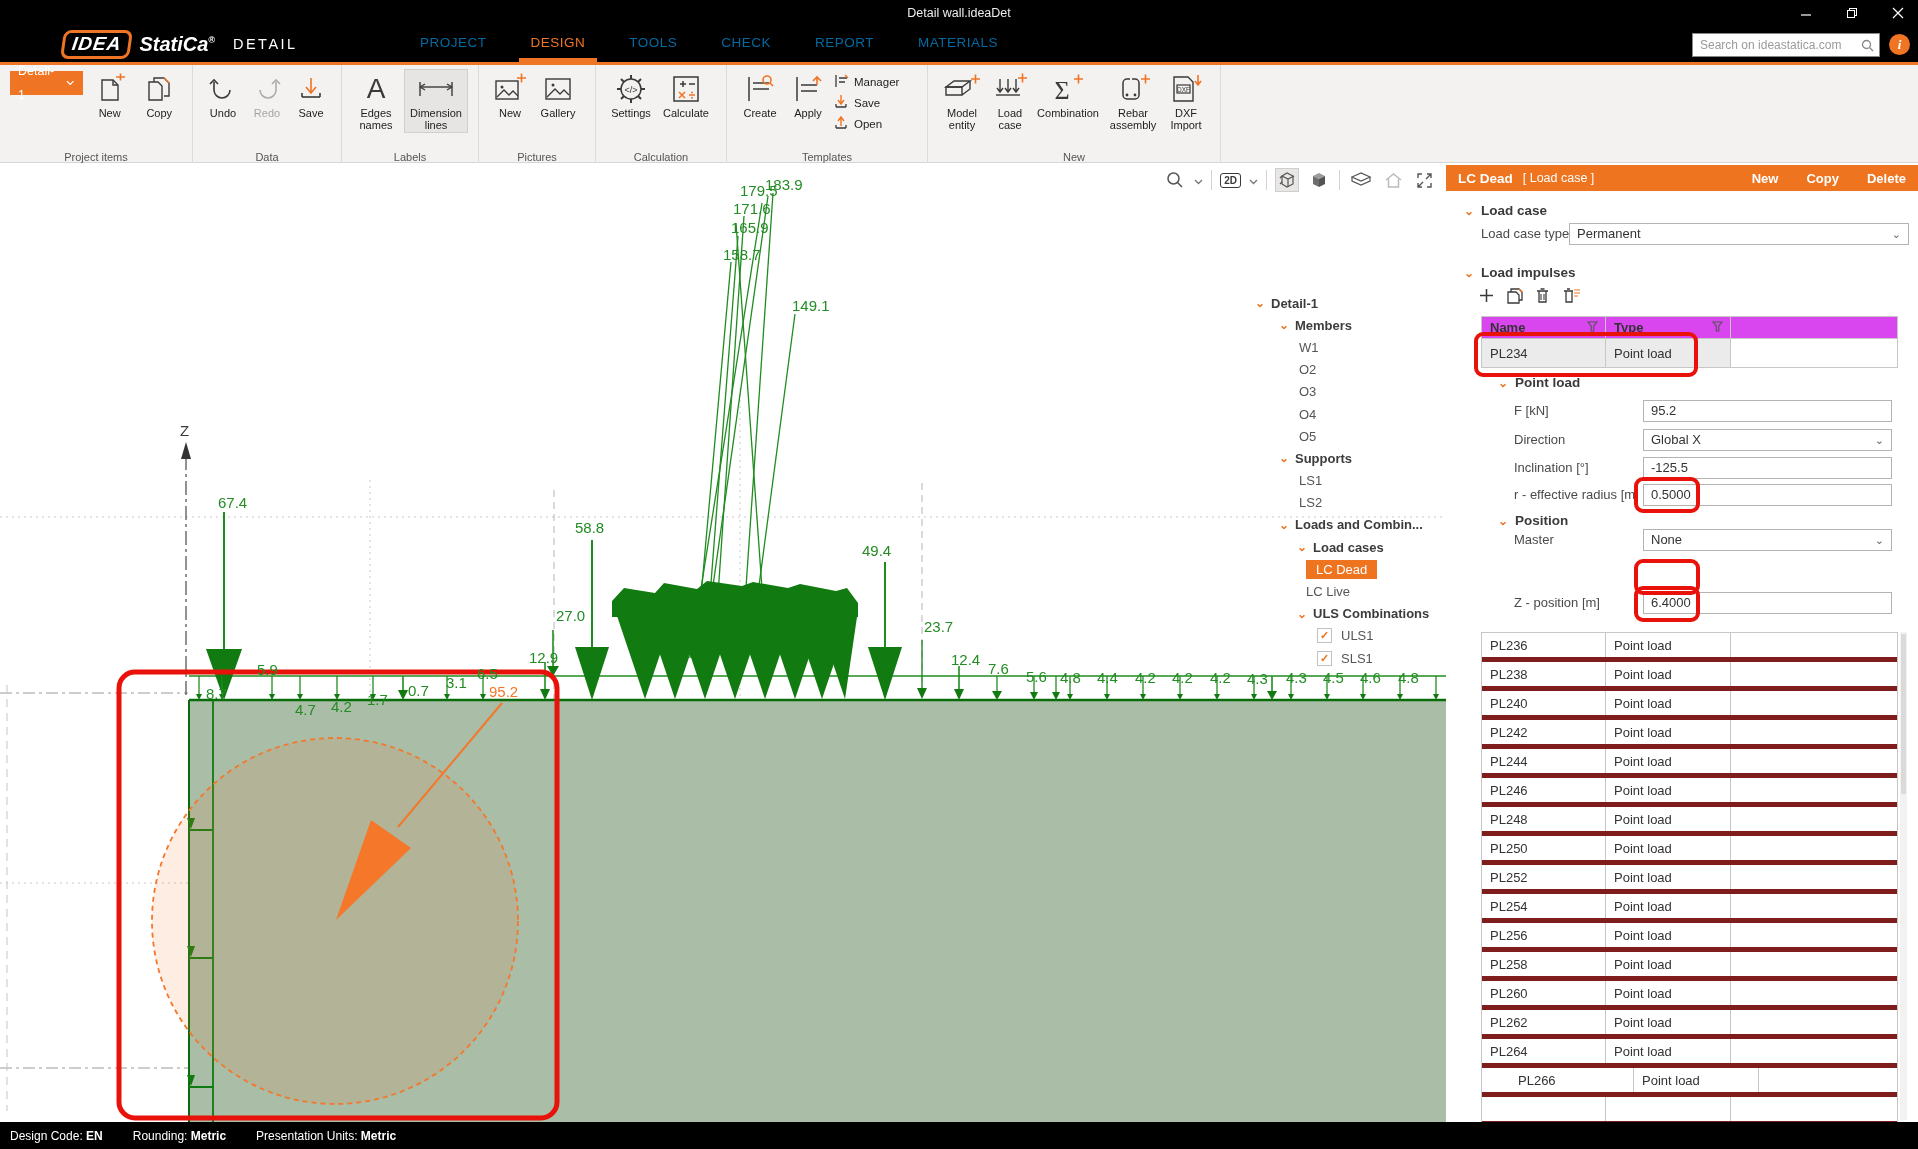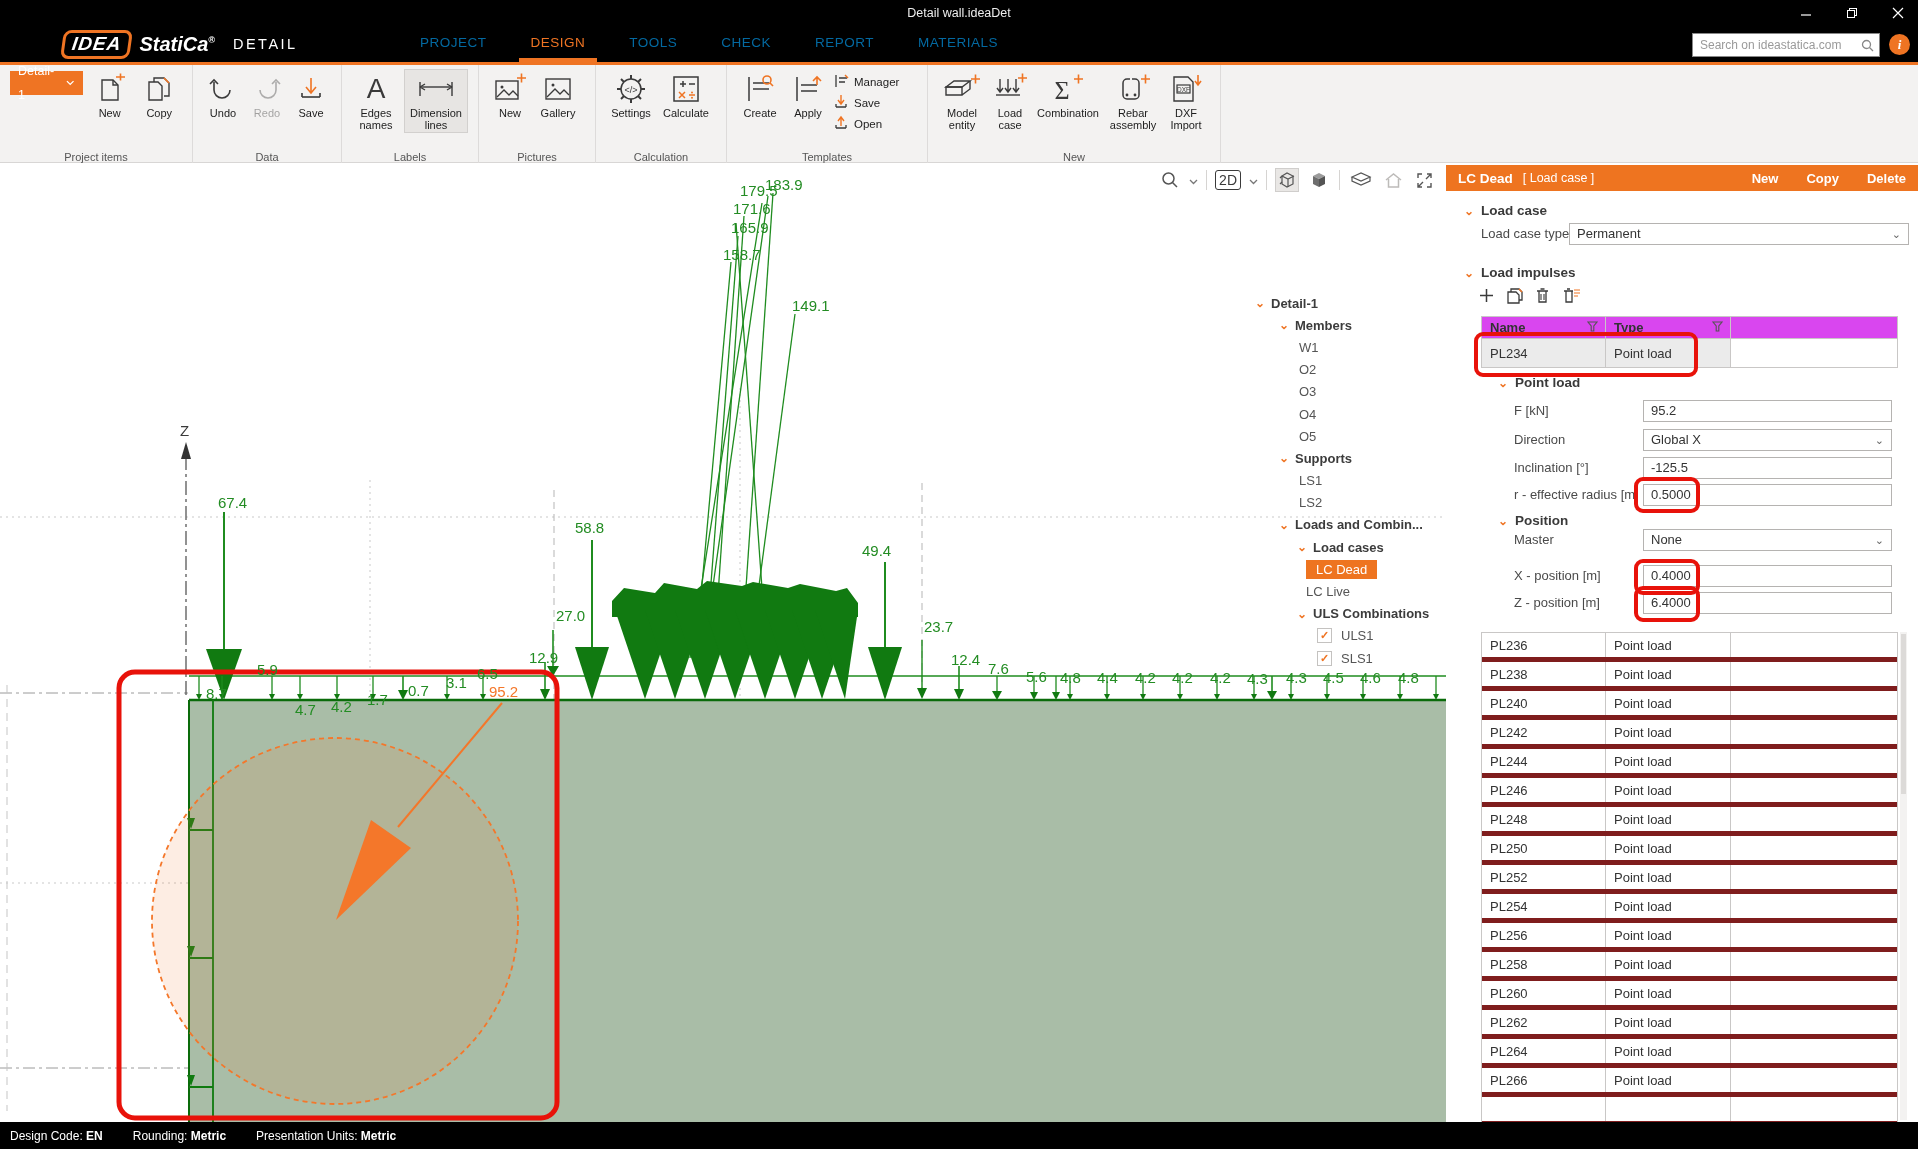--- a/index.html
+++ b/index.html
@@ -44,21 +44,21 @@
   
   .canvas{position:absolute;left:0;top:163px;width:1446px;height:959px;background:#fff;overflow:hidden;border-right:1px solid #c9c7c6;}
   .canvas svg.scene{position:absolute;left:0;top:0;}
   .cvl{font-family:"Liberation Sans",sans-serif;font-size:15px;fill:#238c23;}
   .cvl.orange{fill:#f4772a;}
   .cvl.axis{fill:#3a3a3a;}
   .view-toolbar{position:absolute;right:10px;top:4px;height:26px;display:flex;align-items:center;gap:8px;color:#555;}
   .vt-sep{width:1px;height:20px;background:#d6d4d2;}
   .vt-ico{display:flex;align-items:center;justify-content:center;padding:2px;}
   .vt-ico.pressed{background:#e9e7e5;border:1px solid #d0cecc;padding:1px;}
-  .vt-2d{border:1.6px solid #3a3a3a;border-radius:3px;font-size:14px;font-weight:normal;color:#3a3a3a;padding:1px 3px;}
+  .vt-2d{border:1.6px solid #3a3a3a;border-radius:3px;font-size:10px;font-weight:bold;color:#3a3a3a;padding:1px 3px;}
   
   .tree{position:absolute;left:1253px;top:129px;width:195px;font-size:13px;color:#555;}
   .trow{height:22.2px;display:flex;align-items:center;white-space:nowrap;}
   .trow .chev{color:#ef7423;font-weight:bold;font-size:12px;width:16px;display:inline-block;}
   .trow.group{font-weight:bold;color:#3c3c3c;}
   .tsel{background:#ee7420;color:#fff;padding:2px 10px;font-weight:normal;}
   .tcheck{width:13px;height:13px;border:1px solid #c0beb c;background:#fff;display:inline-flex;align-items:center;justify-content:center;
           margin-right:9px;border:1px solid #c4c2c0;font-size:11px;font-weight:bold;color:#ef7423;line-height:11px;}
   
   .panel{position:absolute;left:1446px;top:163px;width:472px;height:959px;background:#fff;font-size:13px;color:#444;}
@@ -792,24 +792,20 @@
     <div class="red-box" style="left:188px;top:314px;width:58px;height:28px"></div>
 
     <div class="gsect" style="top:350px">
       <span class="chev">⌄</span>
       <span>Position</span>
     </div>
     <div class="prow" style="top:366px">
       <span class="plabel">Master</span>
       <span class="pselect"><span>None</span><span class="sel-chev">⌄</span></span>
     </div>
-    <div class="prow" style="top:402px">
-      <span class="plabel">X - position [m]</span>
-      <span class="pfield">0.4000</span>
-    </div>
     <div class="prow" style="top:429px">
       <span class="plabel">Z - position [m]</span>
       <span class="pfield">6.4000</span>
     </div>
     <div class="red-box" style="left:188px;top:396px;width:58px;height:28px"></div>
     <div class="red-box" style="left:188px;top:423px;width:58px;height:28px"></div>
 
     <div class="imp-list" id="impulse-list">
         <div class="il-row">
           <div class="il-cell" style="width: 124px;">PL236</div>
@@ -880,21 +876,21 @@
           <div class="il-cell" style="width: 124px;">PL262</div>
           <div class="il-cell" style="width: 125px;">Point load</div>
           <div class="il-cell" style="flex: 1 1 0%; border-right: 0px;"></div>
         </div>
         <div class="il-row">
           <div class="il-cell" style="width: 124px;">PL264</div>
           <div class="il-cell" style="width: 125px;">Point load</div>
           <div class="il-cell" style="flex: 1 1 0%; border-right: 0px;"></div>
         </div>
         <div class="il-row">
-          <div class="il-cell" style="width: 124px;">PL266</div>
+          <div class="il-cell" style="width: 124px; margin-left: 28px;">PL266</div>
           <div class="il-cell" style="width: 125px;">Point load</div>
           <div class="il-cell" style="flex: 1 1 0%; border-right: 0px;"></div>
         </div>
         <div class="il-row">
           <div class="il-cell" style="width: 124px;"></div>
           <div class="il-cell" style="width: 125px;"></div>
           <div class="il-cell" style="flex: 1 1 0%; border-right: 0px;"></div>
         </div>
       </div>
     <div class="list-scroll">

